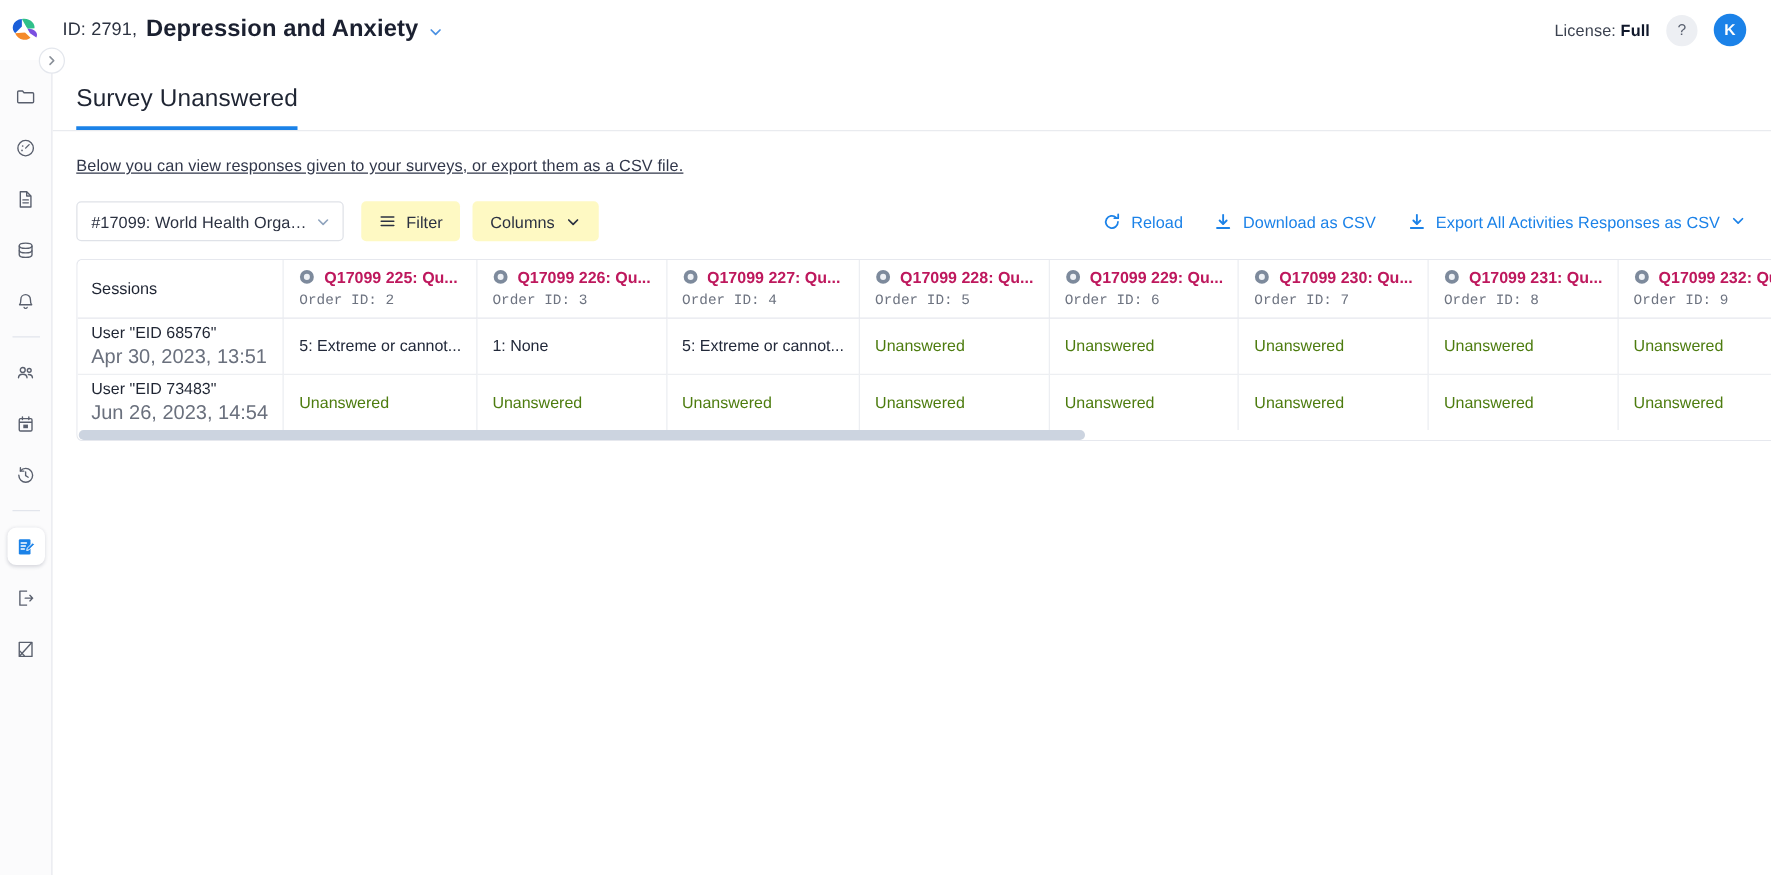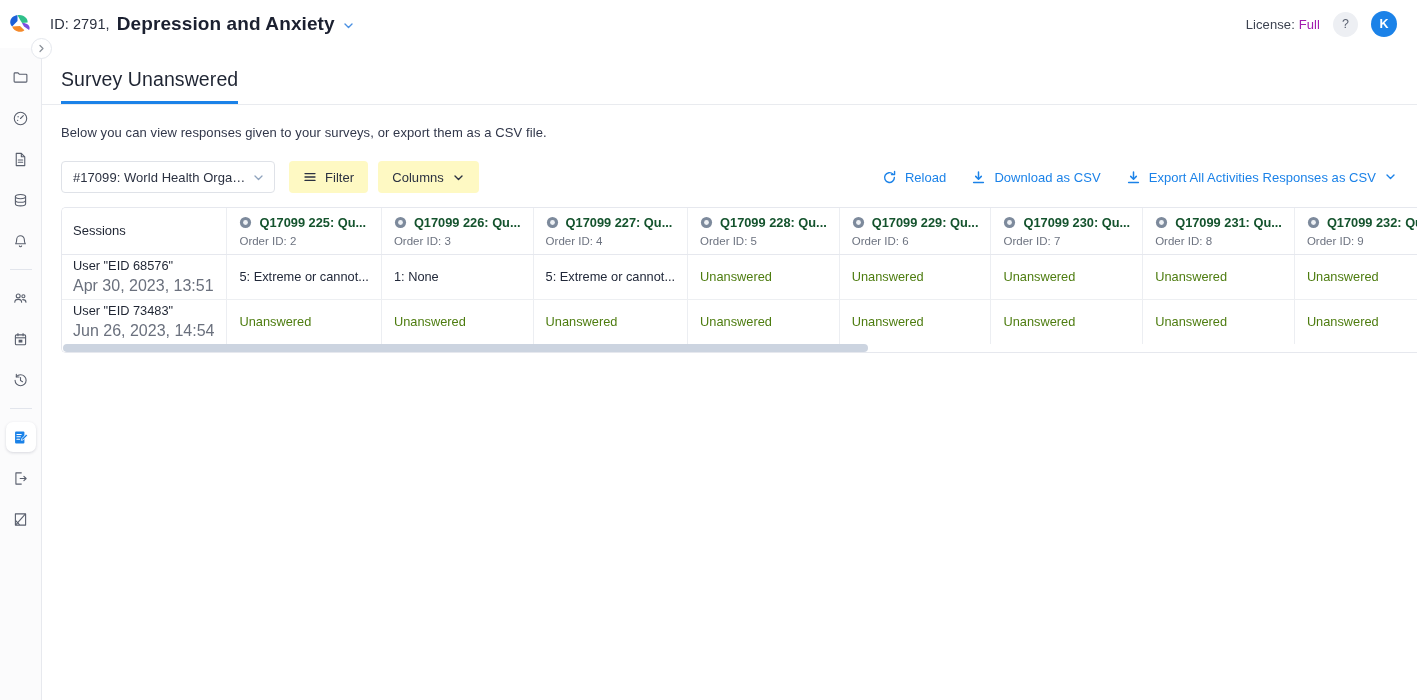--- a/index.html
+++ b/index.html
@@ -40,21 +40,21 @@
   .title-caret { display: block; margin-top: 2px; }
 
   .topbar-right {
     margin-left: auto; display: flex; align-items: center;
     gap: 13px; padding-right: 20px;
   }
   .license {
     font-size: 13px; color: #3c4250; letter-spacing: .1px;
     white-space: nowrap;
   }
-  .license b { color: #a21caf; font-weight: 400; }
+  .license b { color: #0f172a; font-weight: 700; }
   .help-btn {
     width: 25px; height: 25px; border-radius: 50%;
     background: #edeff3; color: #5a6170;
     font-size: 12.5px; display: flex;
     align-items: center; justify-content: center;
     cursor: pointer; border: none;
   }
   .avatar {
     width: 26px; height: 26px; border-radius: 50%;
     background: #1b82e8; color: #fff;
@@ -107,21 +107,21 @@
     border-bottom: 1px solid #e9ebef;
   }
   .page-title {
     font-size: 19.5px; color: #1f2533; font-weight: 400;
     display: inline-block; padding-bottom: 10px;
     border-bottom: 3px solid #1b82e8;
     letter-spacing: .1px;
   }
   .page-desc {
     font-size: 13px; color: #31374a;
-    padding: 20px 0 0 19px; letter-spacing: .1px;
+    padding: 20px 0 0 19px; letter-spacing: .1px; text-decoration: underline;
   }
 
   
   .toolbar {
     display: flex; align-items: center;
     padding: 21px 20px 0 19px;
   }
   .survey-select {
     width: 214px; height: 32px;
     border: 1px solid #dfe2e8; border-radius: 4px;
@@ -177,30 +177,31 @@
     font-weight: 400;
   }
   th.col-sessions {
     width: 158px;
     font-size: 13px; font-weight: 400; color: #1f2533;
     padding-left: 11px;
   }
   th.col-q { width: 138px; }
   .qhead-top {
     display: flex; align-items: center; gap: 7px;
-    font-size: 12.8px; font-weight: 700; color: #14532d;
+    font-size: 12.8px; font-weight: 700; color: #be185d;
     white-space: nowrap; overflow: hidden;
   }
   .qhead-label {
     overflow: hidden; text-overflow: ellipsis; white-space: nowrap;
   }
   .qhead-sub {
     font-size: 11.5px; color: #6d7380;
     margin-top: 5px; white-space: nowrap;
     padding-left: 0px;
+    font-family: Liberation Mono, monospace;
   }
   .radio-ico { flex: 0 0 auto; display: block; }
 
   tbody td {
     height: 45px;
     border-bottom: 1px solid #edeff2;
     border-right: 1px solid #eceef2;
     padding: 0 12px;
     font-size: 12.8px; color: #22293a;
     vertical-align: middle;

